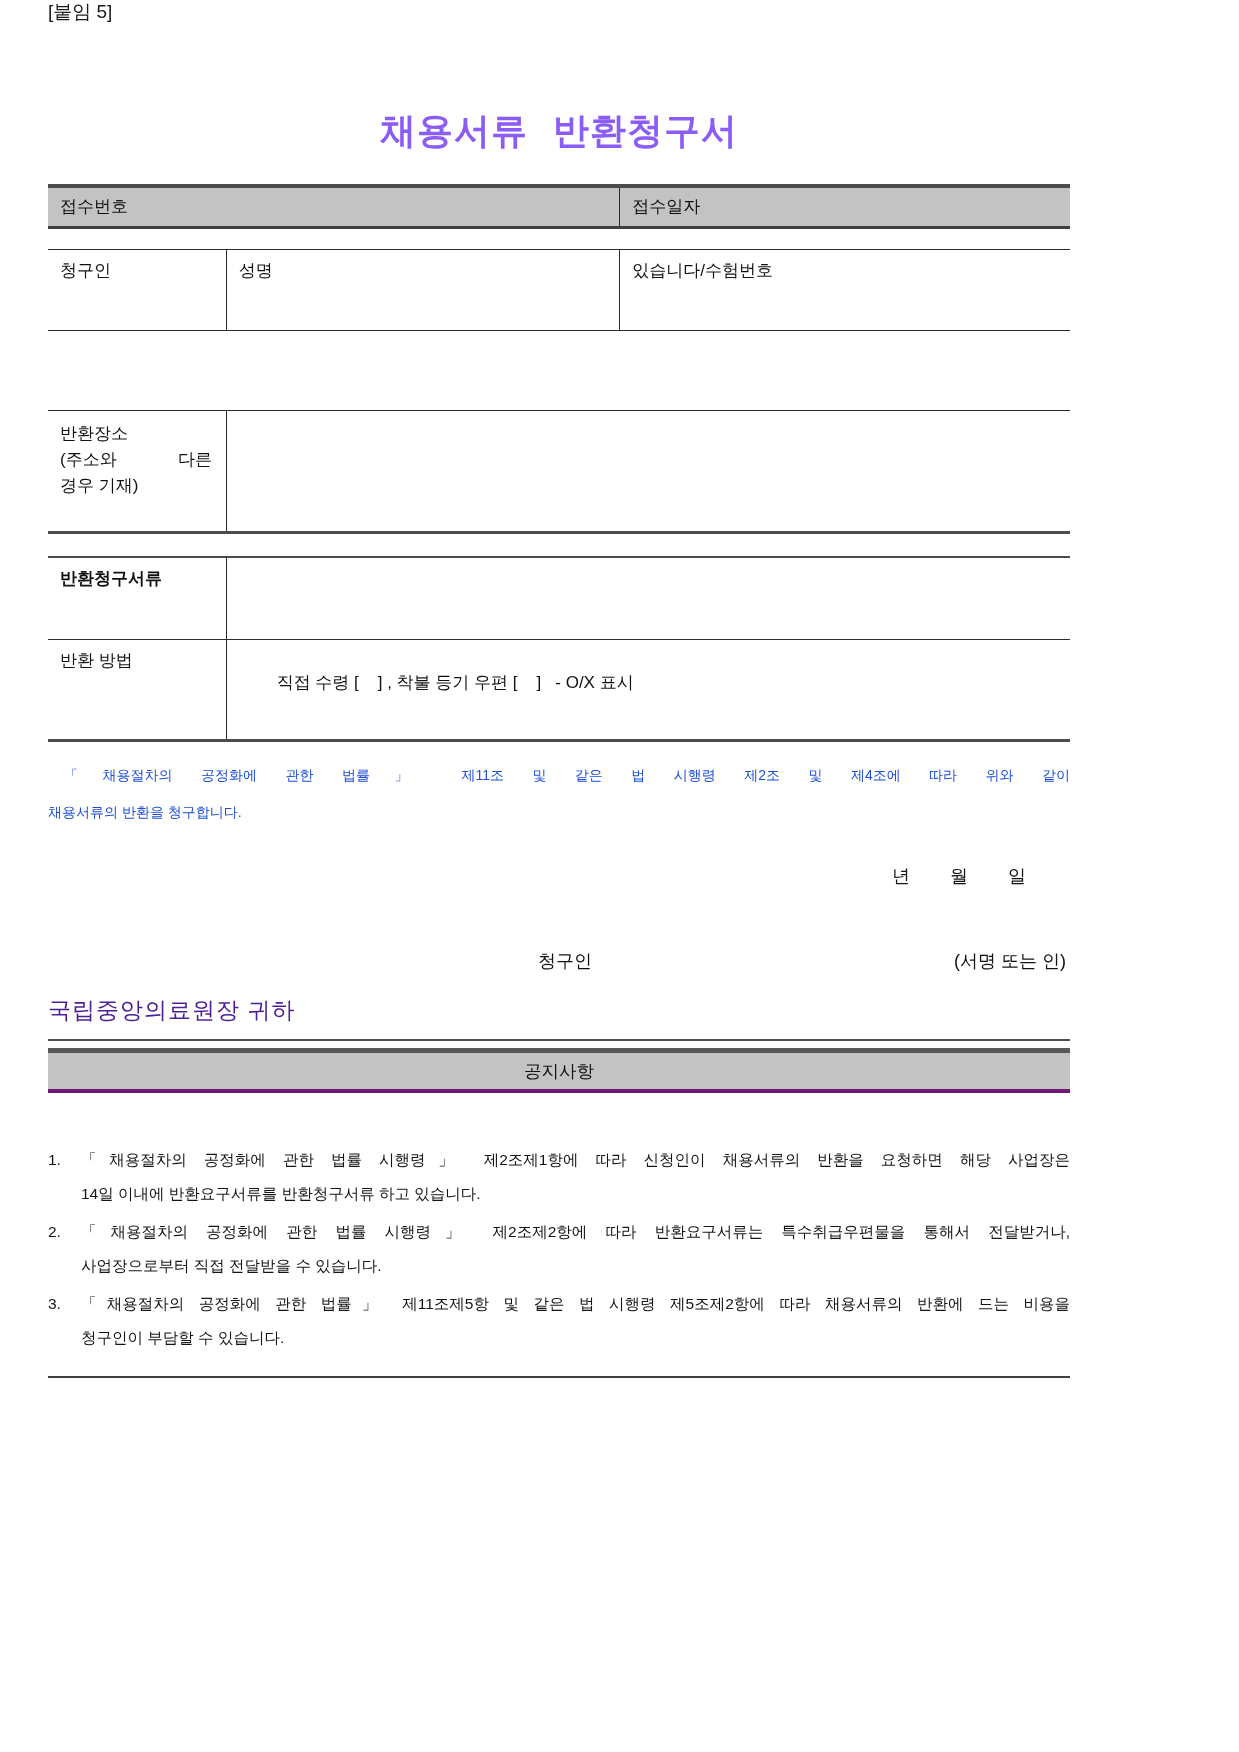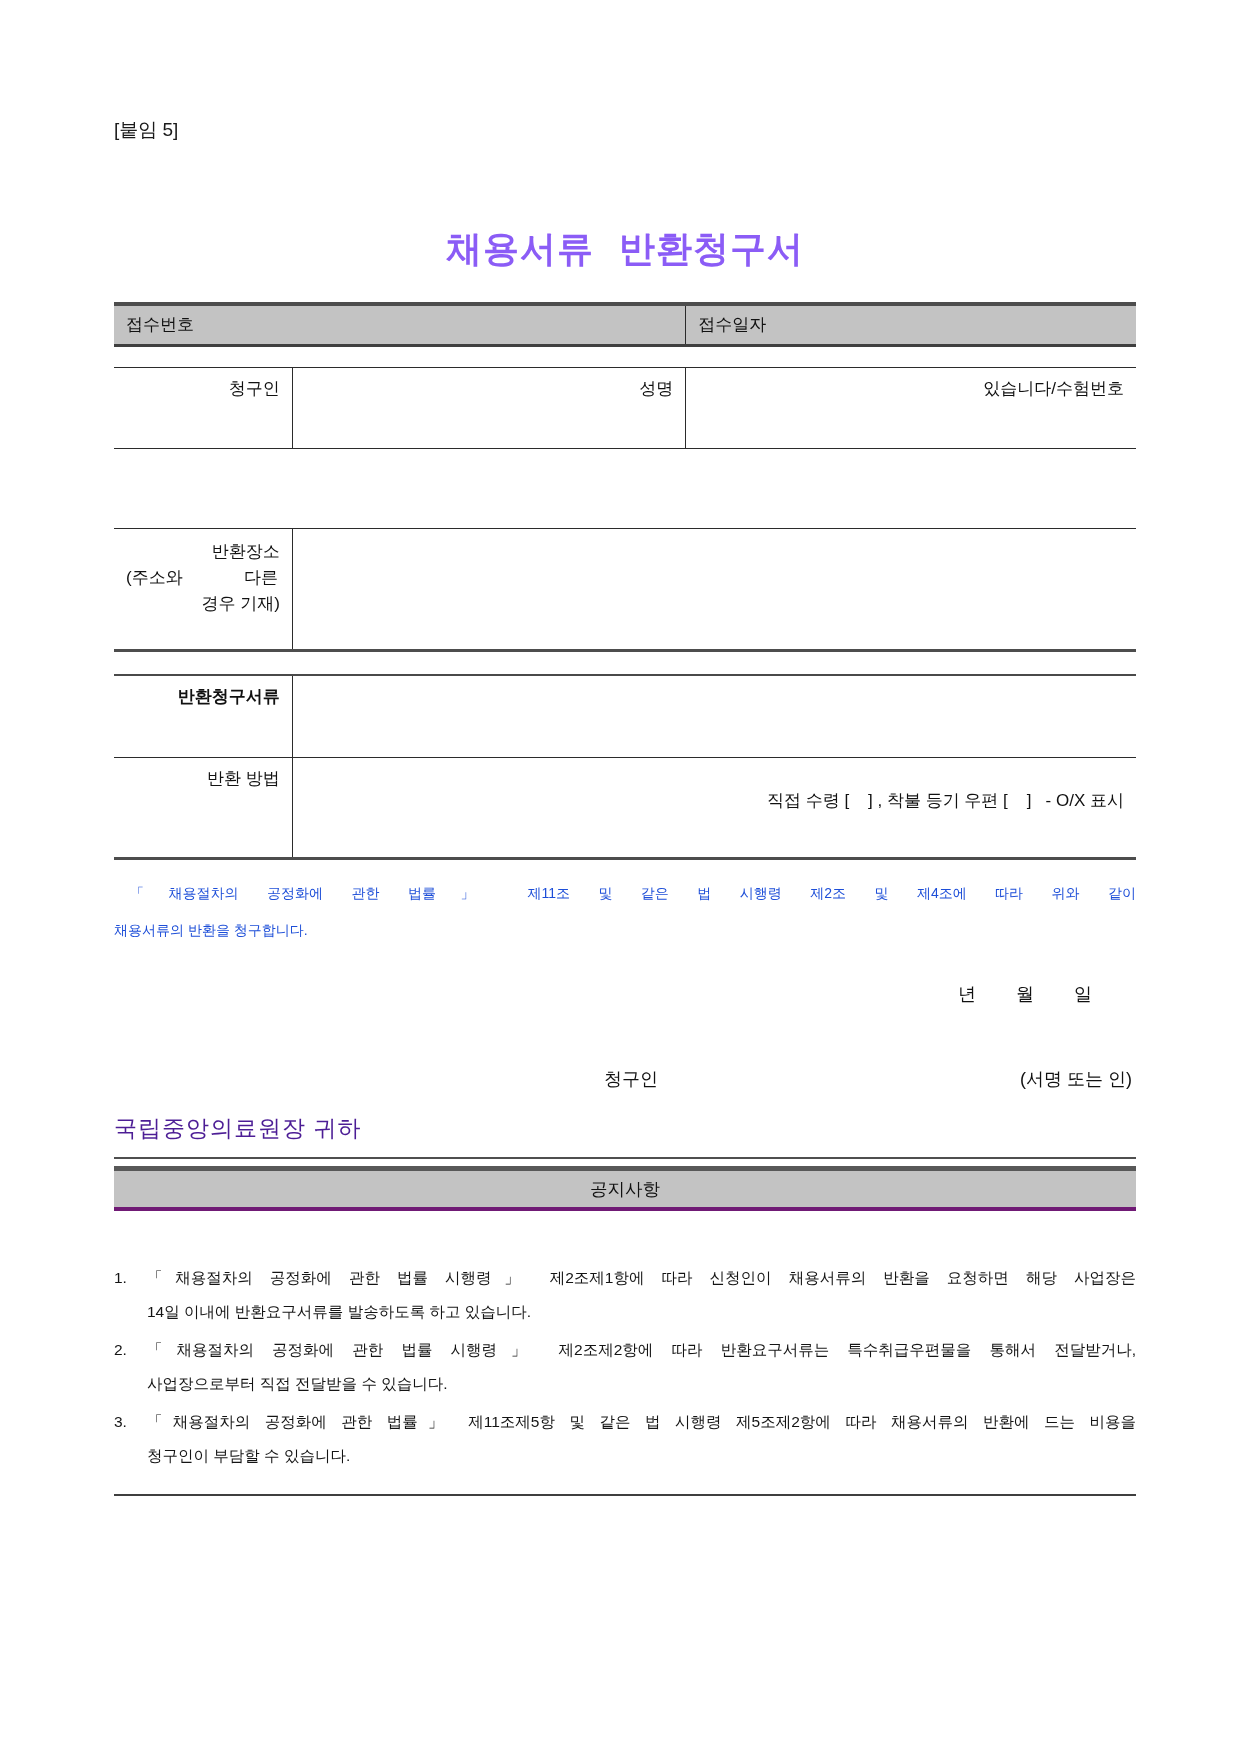--- a/index.html
+++ b/index.html
@@ -6,40 +6,39 @@
   html, body { background: #ffffff; }
   body {
     width: 1239px; height: 1752px;
     font-family: "Liberation Sans", "DejaVu Sans", sans-serif;
     color: #111111;
     position: relative;
     overflow: hidden;
   }
   .content {
     width: 1022px;
-    margin-left: 114px;
-    padding-top: 118px;
+    margin-left: 48px;
   }
 
   .attach-label { font-size: 19px; line-height: 24px; color: #1a1a1a; }
 
   .doc-title {
     margin-top: 84px;
     text-align: center;
     font-size: 36px;
     line-height: 46px;
     font-weight: bold;
     letter-spacing: 1px;
     word-spacing: 14px;
     color: #8b5cf6;
   }
 
   
   .tbl { width: 100%; }
-  .row { display: flex; align-items: stretch; text-align: right; }
+  .row { display: flex; align-items: stretch; }
   .cell { padding: 10px 12px; font-size: 17px; line-height: 22px; }
   .v-sep { border-right: 1.2px solid #2b2b2b; }
 
   .tbl-receipt {
     margin-top: 30px;
     border-top: 4px solid #4d4d4d;
     border-bottom: 3px solid #3f3f3f;
     background: #c3c3c3;
   }
   .tbl-receipt .row { height: 38px; }
@@ -208,21 +207,21 @@
   <div class="rule-thin"></div>
 
   <div class="notice-bar">
     <span>공지사항</span>
   </div>
 
   <div class="notices">
     <div class="notice-item">
       <span class="notice-num">1.</span>
       <div class="notice-line1">「채용절차의 공정화에 관한 법률 시행령」 제2조제1항에 따라 신청인이 채용서류의 반환을 요청하면 해당 사업장은</div>
-      <div class="notice-line2">14일 이내에 반환요구서류를 발송하도록 하고 있습니다.</div>
+      <div class="notice-line2">14일 이내에 반환요구서류를 반환청구서류 하고 있습니다.</div>
     </div>
     <div class="notice-item">
       <span class="notice-num">2.</span>
       <div class="notice-line1">「채용절차의 공정화에 관한 법률 시행령」 제2조제2항에 따라 반환요구서류는 특수취급우편물을 통해서 전달받거나,</div>
       <div class="notice-line2">사업장으로부터 직접 전달받을 수 있습니다.</div>
     </div>
     <div class="notice-item">
       <span class="notice-num">3.</span>
       <div class="notice-line1">「채용절차의 공정화에 관한 법률」 제11조제5항 및 같은 법 시행령 제5조제2항에 따라 채용서류의 반환에 드는 비용을</div>
       <div class="notice-line2">청구인이 부담할 수 있습니다.</div>

